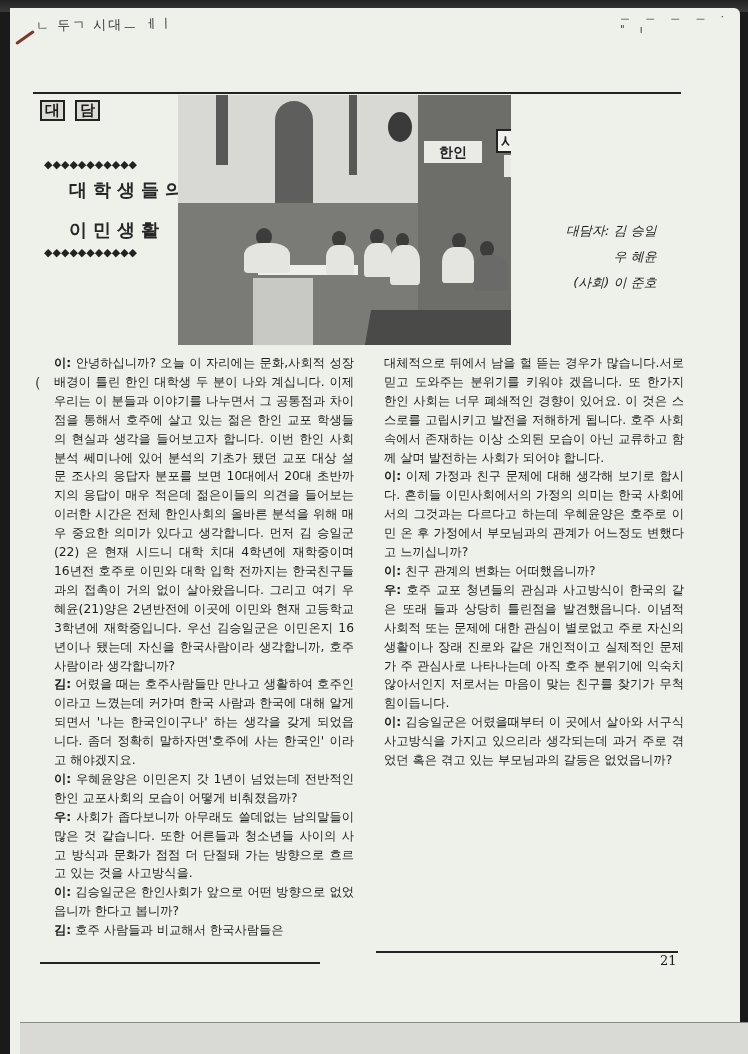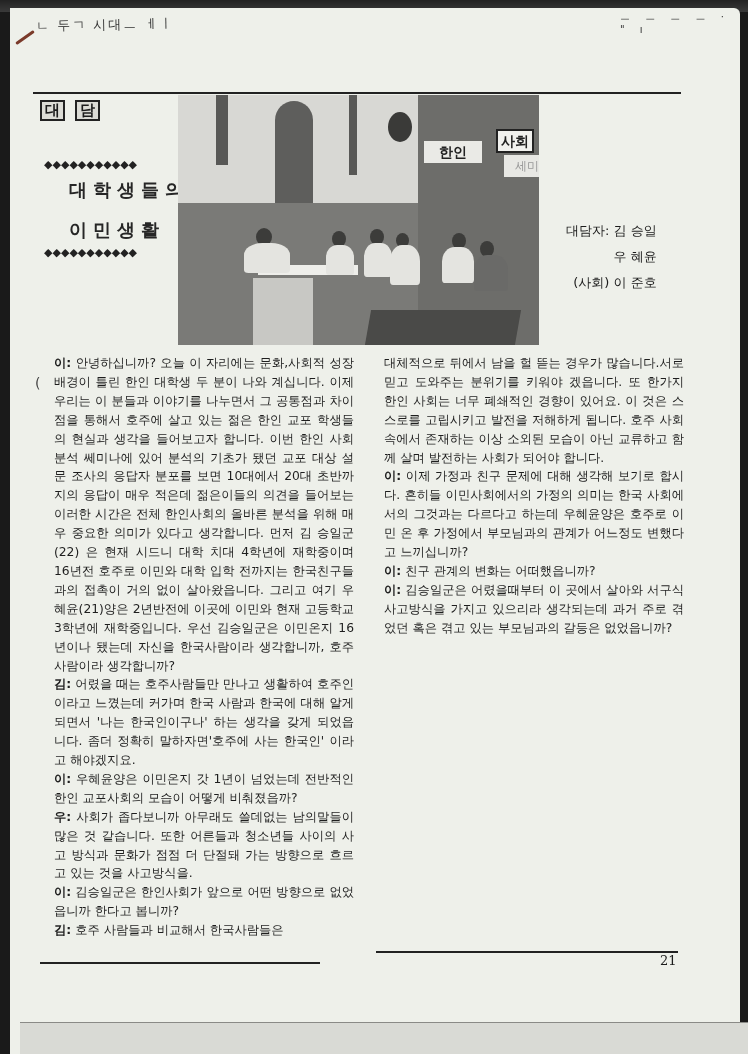--- a/index.html
+++ b/index.html
@@ -43,21 +43,21 @@
   }
 
   .diamonds {
     position: absolute; left: 44px; font-size: 11px; letter-spacing: 0px; color: #222;
   }
   .title-line {
     position: absolute; left: 44px; font-size: 18px; font-weight: bold; letter-spacing: 6px; color: #262626; padding-left: 25px;
   }
 
   .photo {
-    position: absolute; left: 178px; top: 95px; width: 361px; height: 250px;
+    position: absolute; left: 178px; top: 95px; width: 333px; height: 250px;
     background: #7dd3fc; overflow: hidden;
   }
   .photo .wall { position: absolute; left: 0; top: 0; width: 361px; height: 110px; background: #d8d8d4; }
   .photo .arch { position: absolute; left: 97px; top: 6px; width: 38px; height: 105px; background: #5e5e5c; border-radius: 19px 19px 0 0; }
   .photo .beam1 { position: absolute; left: 38px; top: 0; width: 12px; height: 70px; background: #585856; }
   .photo .beam2 { position: absolute; left: 171px; top: 0; width: 8px; height: 80px; background: #585856; }
   .photo .emblem { position: absolute; left: 210px; top: 17px; width: 24px; height: 30px; border-radius: 50%; background: #3a3a38; }
   .photo .darkwall { position: absolute; left: 240px; top: 0; width: 121px; height: 250px; background: #6d6d6a; }
   .photo .brick { position: absolute; left: 0; top: 108px; width: 240px; height: 142px; background: #7a7a77; }
   .photo .sign1 {
@@ -72,21 +72,21 @@
     position: absolute; left: 326px; top: 60px; width: 35px; height: 22px; background: #e8e8e4;
     font-size: 12px; color: #999; text-align: right; line-height: 22px;
   }
   .photo .podium { position: absolute; left: 75px; top: 183px; width: 60px; height: 67px; background: #c8c8c4; }
   .photo .table { position: absolute; left: 80px; top: 170px; width: 100px; height: 10px; background: #eeeeea; }
   .photo .p { position: absolute; background: #e4e4e0; border-radius: 40% 40% 10% 10%; }
   .photo .h { position: absolute; background: #3c3c3a; border-radius: 50%; }
   .photo .lectern { position: absolute; left: 190px; top: 215px; width: 150px; height: 35px; background: #4a4a48; transform: skewX(-10deg); }
 
   .speakers { position: absolute; left: 566px; top: 218px; font-size: 13px; line-height: 26px; text-align: right; }
-  .speakers div { white-space: pre; }
+  .speakers div { white-space: pre; font-style: italic; }
 
   .col {
     position: absolute; top: 354px; width: 300px; font-size: 12.3px; line-height: 18.9px;
     text-align: justify; color: #1e1e1e; margin-left: 8px;
   }
   .col.left { left: 46px; }
   .col.right { left: 376px; }
   .col p { text-align: justify; text-align-last: left; }
   .col .spk { font-weight: bold; }
 
@@ -158,20 +158,21 @@
   <p><span class="spk">이:</span> <span>우혜윤양은 이민온지 갓 1년이 넘었는데 전반적인 한인 교포사회의 모습이 어떻게 비춰졌읍까?</span></p>
   <p><span class="spk">우:</span> <span>사회가 좁다보니까 아무래도 쓸데없는 남의말들이 많은 것 같습니다. 또한 어른들과 청소년들 사이의 사고 방식과 문화가 점점 더 단절돼 가는 방향으로 흐르고 있는 것을 사고방식을.</span></p>
   <p><span class="spk">이:</span> <span>김승일군은 한인사회가 앞으로 어떤 방향으로 없었읍니까 한다고 봅니까?</span></p>
   <p><span class="spk">김:</span> <span>호주 사람들과 비교해서 한국사람들은</span></p>
 </div>
 
 <div class="col right">
   <p><span class="spk"></span><span>대체적으로 뒤에서 남을 헐 뜯는 경우가 많습니다.서로 믿고 도와주는 분위기를 키워야 겠읍니다. 또 한가지 한인 사회는 너무 폐쇄적인 경향이 있어요. 이 것은 스스로를 고립시키고 발전을 저해하게 됩니다. 호주 사회 속에서 존재하는 이상 소외된 모습이 아닌 교류하고 함께 살며 발전하는 사회가 되어야 합니다.</span></p>
   <p><span class="spk">이:</span> <span>이제 가정과 친구 문제에 대해 생각해 보기로 합시다. 흔히들 이민사회에서의 가정의 의미는 한국 사회에서의 그것과는 다르다고 하는데 우혜윤양은 호주로 이민 온 후 가정에서 부모님과의 관계가 어느정도 변했다고 느끼십니까?</span></p>
   <p><span class="spk">이:</span> <span>친구 관계의 변화는 어떠했읍니까?</span></p>
+  <p><span class="spk">우:</span> <span>호주 교포 청년들의 관심과 사고방식이 한국의 같은 또래 들과 상당히 틀린점을 발견했읍니다. 이념적 사회적 또는 문제에 대한 관심이 별로없고 주로 자신의 생활이나 장래 진로와 같은 개인적이고 실제적인 문제가 주 관심사로 나타나는데 아직 호주 분위기에 익숙치 않아서인지 저로서는 마음이 맞는 친구를 찾기가 무척 힘이듭니다.</span></p>
   <p><span class="spk">이:</span> <span>김승일군은 어렸을때부터 이 곳에서 살아와 서구식 사고방식을 가지고 있으리라 생각되는데 과거 주로 겪었던 혹은 겪고 있는 부모님과의 갈등은 없었읍니까?</span></p>
 </div>
 
 <div class="rule-bottom"></div>
 <div class="rule-bottom-right"></div>
 <div class="page-number">21</div>
 
 <div class="scan-bottom"></div>
 
 </body></html>

